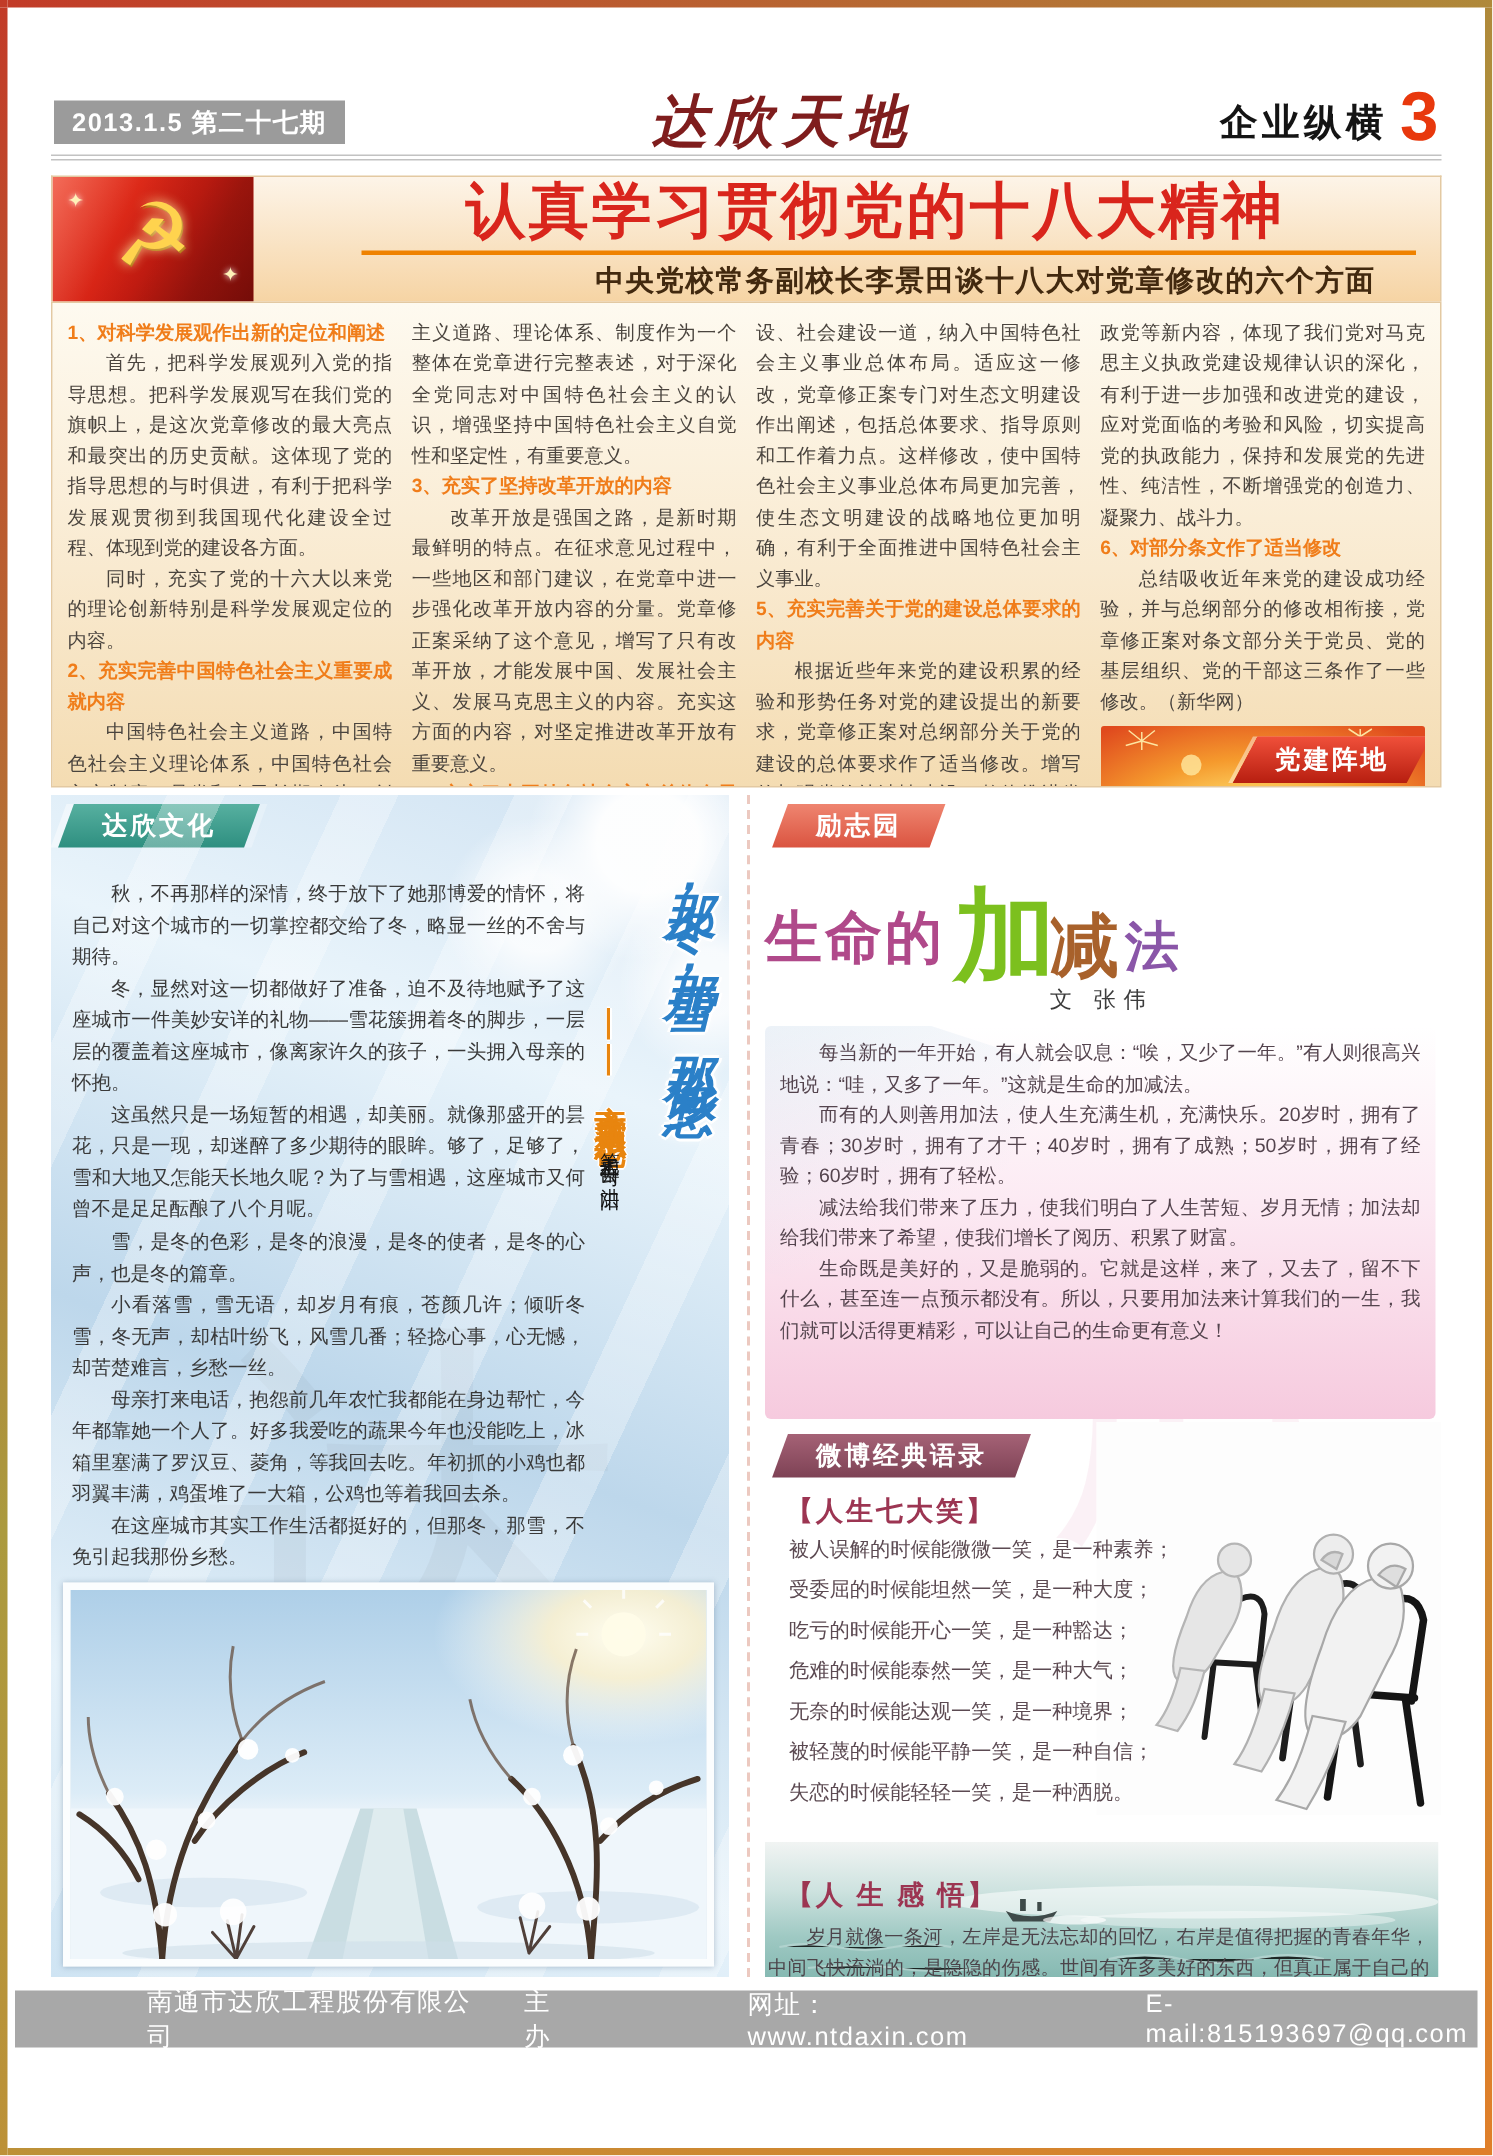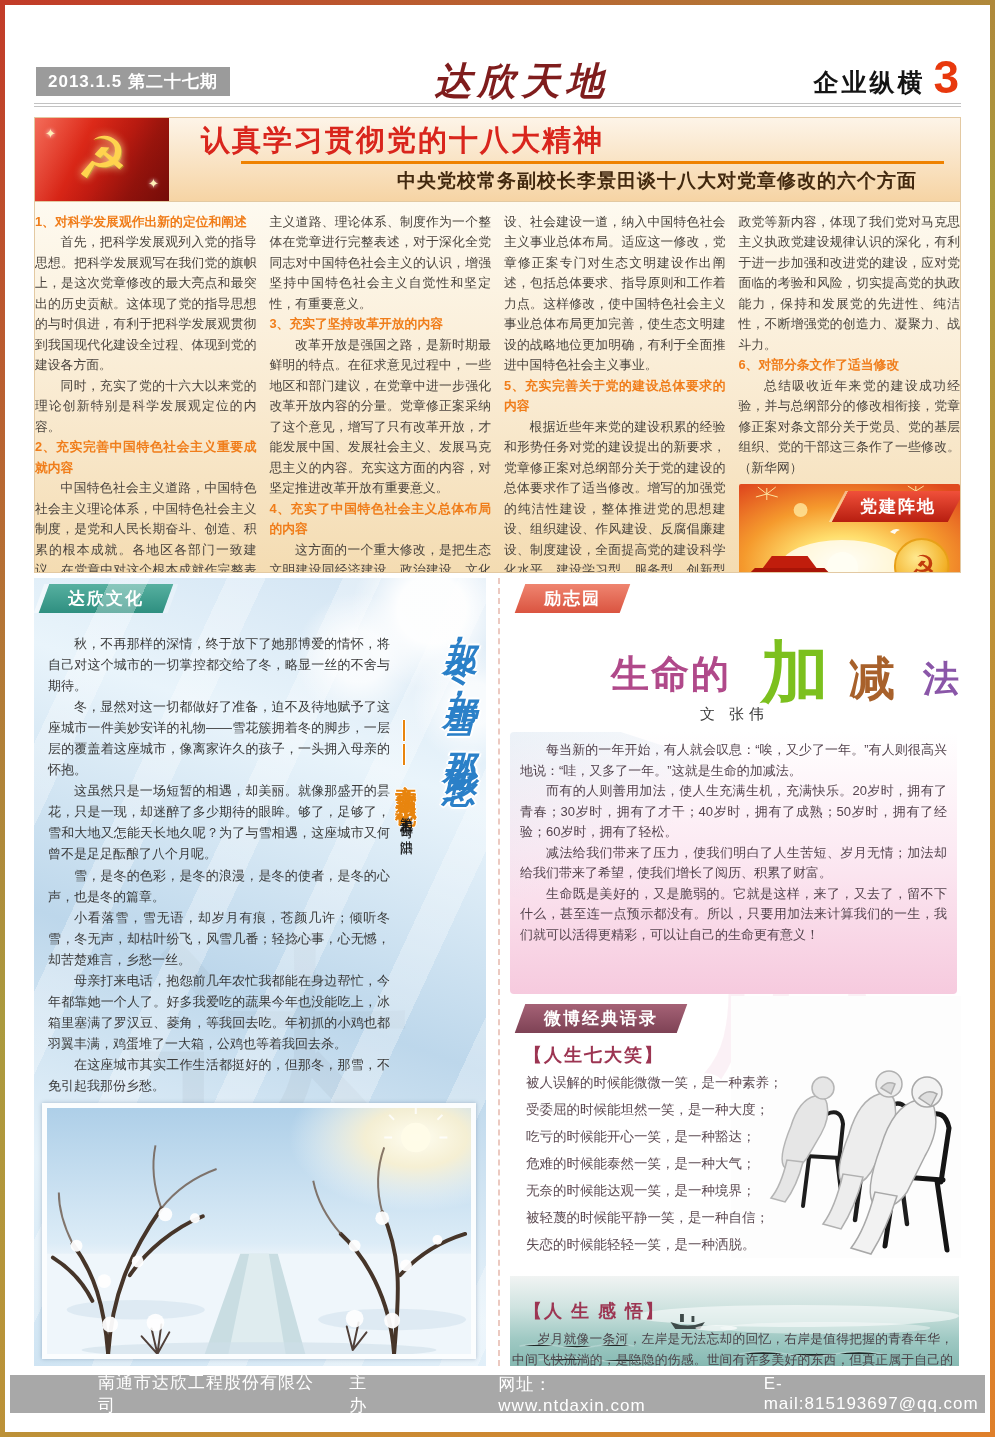--- a/index.html
+++ b/index.html
@@ -18,26 +18,26 @@
   .page-number { font-size:46px; font-weight:bold; color:#e8380d; line-height:.8; font-family:"Liberation Sans",sans-serif; }
 
   
   .banner-box { margin:10px 34px 0; border:1px solid #e3c9a2; border-bottom:none; height:84px; display:flex; overflow:hidden; background:linear-gradient(180deg,#fdf4e8 0%,#f6d4a4 100%); }
   .emblem { width:134px; flex:0 0 134px; position:relative; background:linear-gradient(125deg,#ef3b22 0%,#cf1d12 55%,#8e0f0a 100%); overflow:hidden; }
   .emblem .flag-sheen { position:absolute; inset:0; background:linear-gradient(115deg,rgba(255,255,255,.25) 0%,rgba(255,255,255,0) 35%,rgba(0,0,0,.18) 75%); }
   .emblem .glyph { position:absolute; left:50%; top:50%; transform:translate(-50%,-54%); font-size:58px; color:#ffd34e; text-shadow:0 0 8px #ffe9a0,1px 1px 0 #a86a00; line-height:1; }
   .emblem .spark1,.emblem .spark2 { position:absolute; color:#fff2b8; font-size:13px; text-shadow:0 0 4px #fff; }
   .emblem .spark1 { left:10px; top:8px; } .emblem .spark2 { right:10px; bottom:10px; }
   .banner-text { flex:1; display:flex; flex-direction:column; justify-content:center; padding:4px 8px 4px 0; }
-  .banner-title { margin-left:32px; font-size:29px; font-weight:bold; color:#d9251c; letter-spacing:2px; line-height:1.1; }
+  .banner-title { margin-left:46px; font-size:40px; font-weight:bold; color:#d9251c; letter-spacing:2px; line-height:1.1;text-align:center; }
   .banner-rule { border:none; border-top:3px solid #ef8200; margin:4px 8px 4px 72px; }
   .banner-subtitle { text-align:right; margin-right:35px; font-size:19px; font-weight:bold; color:#42290f; letter-spacing:1px; }
 
   
-  .article-box { margin:0 34px; border:1px solid #e3c9a2; padding:10px 0 10px; background:linear-gradient(180deg,#fefaf0 0%,#f9ead0 55%,#f4dcb2 100%); display:flex; gap:13px; height:372px; overflow:hidden; }
+  .article-box { margin:0 34px; border:1px solid #e3c9a2; padding:10px 10px 10px; background:linear-gradient(180deg,#fefaf0 0%,#f9ead0 55%,#f4dcb2 100%); display:flex; gap:13px; height:324px; overflow:hidden; }
   .art-col { flex:1; min-width:0; font-size:12.8px; line-height:1.6; color:#4a443e; text-align:justify; }
   .art-h { color:#f07d1a; font-weight:bold; }
   .art-p { text-indent:2em; }
   .art-pc { text-indent:0; }
   .party-figure { position:relative; margin-top:6px; height:128px; overflow:hidden; border-radius:2px; }
   .party-figure svg { display:block; width:100%; height:100%; }
   .party-ribbon { position:absolute; top:7px; right:4px; background:linear-gradient(180deg,#f0503a,#b71e10); transform:skewX(-28deg); padding:2px 20px; box-shadow:-3px 0 0 rgba(255,255,255,.45); }
   .party-ribbon span { display:inline-block; transform:skewX(28deg); color:#fff; font-weight:bold; font-size:17px; letter-spacing:2px; }
 
   
@@ -69,32 +69,32 @@
   .v-author { margin-top:14px; display:flex; flex-direction:column; align-items:center; gap:12px; }
   .v-author span { writing-mode:vertical-rl; font-size:13px; color:#151515; letter-spacing:2px; }
   .v-title { writing-mode:vertical-rl; width:56px; font-family:"DejaVu Serif","Liberation Serif",serif; font-size:33px; font-weight:bold; font-style:italic; color:#2b80c8; letter-spacing:7px; line-height:1.5;
     text-shadow:-2px 0 #fff,2px 0 #fff,0 -2px #fff,0 2px #fff,-1px -1px #fff,1px 1px #fff,0 0 7px rgba(255,255,255,.9); }
   .winter-figure { position:absolute; z-index:3; left:8px; right:10px; bottom:7px; height:256px; border:5px solid #fbfdfe; box-shadow:0 0 4px rgba(60,90,120,.35); background:#dfeaf2; }
   .winter-figure svg { display:block; width:100%; height:100%; }
 
   
   .right-panel { position:relative; flex:1; min-width:0; border-left:2px dashed #ecc9c0; padding:6px 2px 0 10px; overflow:hidden; background:#fff; }
   .insp-watermark { position:absolute; right:30px; top:250px; font-size:230px; font-family:"DejaVu Serif",serif; color:#e7a7c4; opacity:.15; z-index:0; pointer-events:none; }
-  .insp-title-row { position:relative; z-index:2; margin-top:4px; height:86px; display:flex; align-items:flex-end; justify-content:flex-end;gap:24px; }
+  .insp-title-row { position:relative; z-index:2; margin-top:4px; height:86px; display:flex; align-items:flex-end; justify-content:flex-start; }
   .t1 { font-size:38px; font-weight:bold; color:#b0498a; letter-spacing:2px; line-height:1; padding-bottom:10px; }
   .t2 { font-size:68px; font-weight:bold; color:#7cc01e; line-height:.9; margin-left:6px; }
   .t3 { font-size:46px; font-weight:bold; color:#a8612b; line-height:1; margin-left:-4px; padding-bottom:2px; }
   .t4 { font-size:36px; font-weight:bold; color:#8a56a8; line-height:1; margin-left:4px; padding-bottom:6px; }
   .insp-byline { position:relative; z-index:2; text-align:center; font-size:15px; font-weight:normal; color:#3c3c3c; letter-spacing:5px; margin-top:2px; }
   .insp-body { position:relative; z-index:2; margin:8px 2px 0 0; padding:8px 10px 0; height:262px; border-radius:4px; overflow:hidden;
     background:linear-gradient(180deg,rgba(255,255,255,.95) 0%, #fceaf3 45%, #f6cade 100%); }
   .insp-body::before { content:""; position:absolute; left:-30px; top:-10px; width:190px; height:190px; background:linear-gradient(135deg,rgba(190,210,230,.35),rgba(255,255,255,0) 70%); transform:rotate(18deg); pointer-events:none; }
   .ins-p { position:relative; font-size:13px; line-height:1.58; color:#54444e; text-align:justify; text-indent:2em; }
   .weibo-badge-row { position:relative; z-index:2; margin-top:10px; }
-  .quotes-block { position:relative; z-index:2; margin-top:10px; height:252px; }
+  .quotes-block { position:relative; z-index:2; margin-top:10px; height:252px;font-family:Liberation Mono, monospace; }
   .quote-h { font-size:18px; font-weight:bold; color:#9c3552; letter-spacing:2px; margin:4px 0 6px 14px; }
   .laugh-line { font-size:13.5px; color:#5c4a52; line-height:1.55; margin:6px 0 0 16px; }
   .people-figure { position:absolute; z-index:1; right:0; top:418px; width:230px; height:262px; background:#fdfdfd; }
   .people-figure svg { display:block; width:100%; height:100%; }
   .ganwu-block { position:relative; z-index:3; margin-top:4px; }
   .ganwu-p { font-size:12.8px; line-height:1.62; color:#4c444a; text-align:justify; text-indent:2em; margin:2px 6px 0 2px; }
   .sea-figure { position:absolute; z-index:1; left:10px; right:2px; bottom:0; height:90px; }
   .sea-figure svg { display:block; width:100%; height:100%; }
 
   

